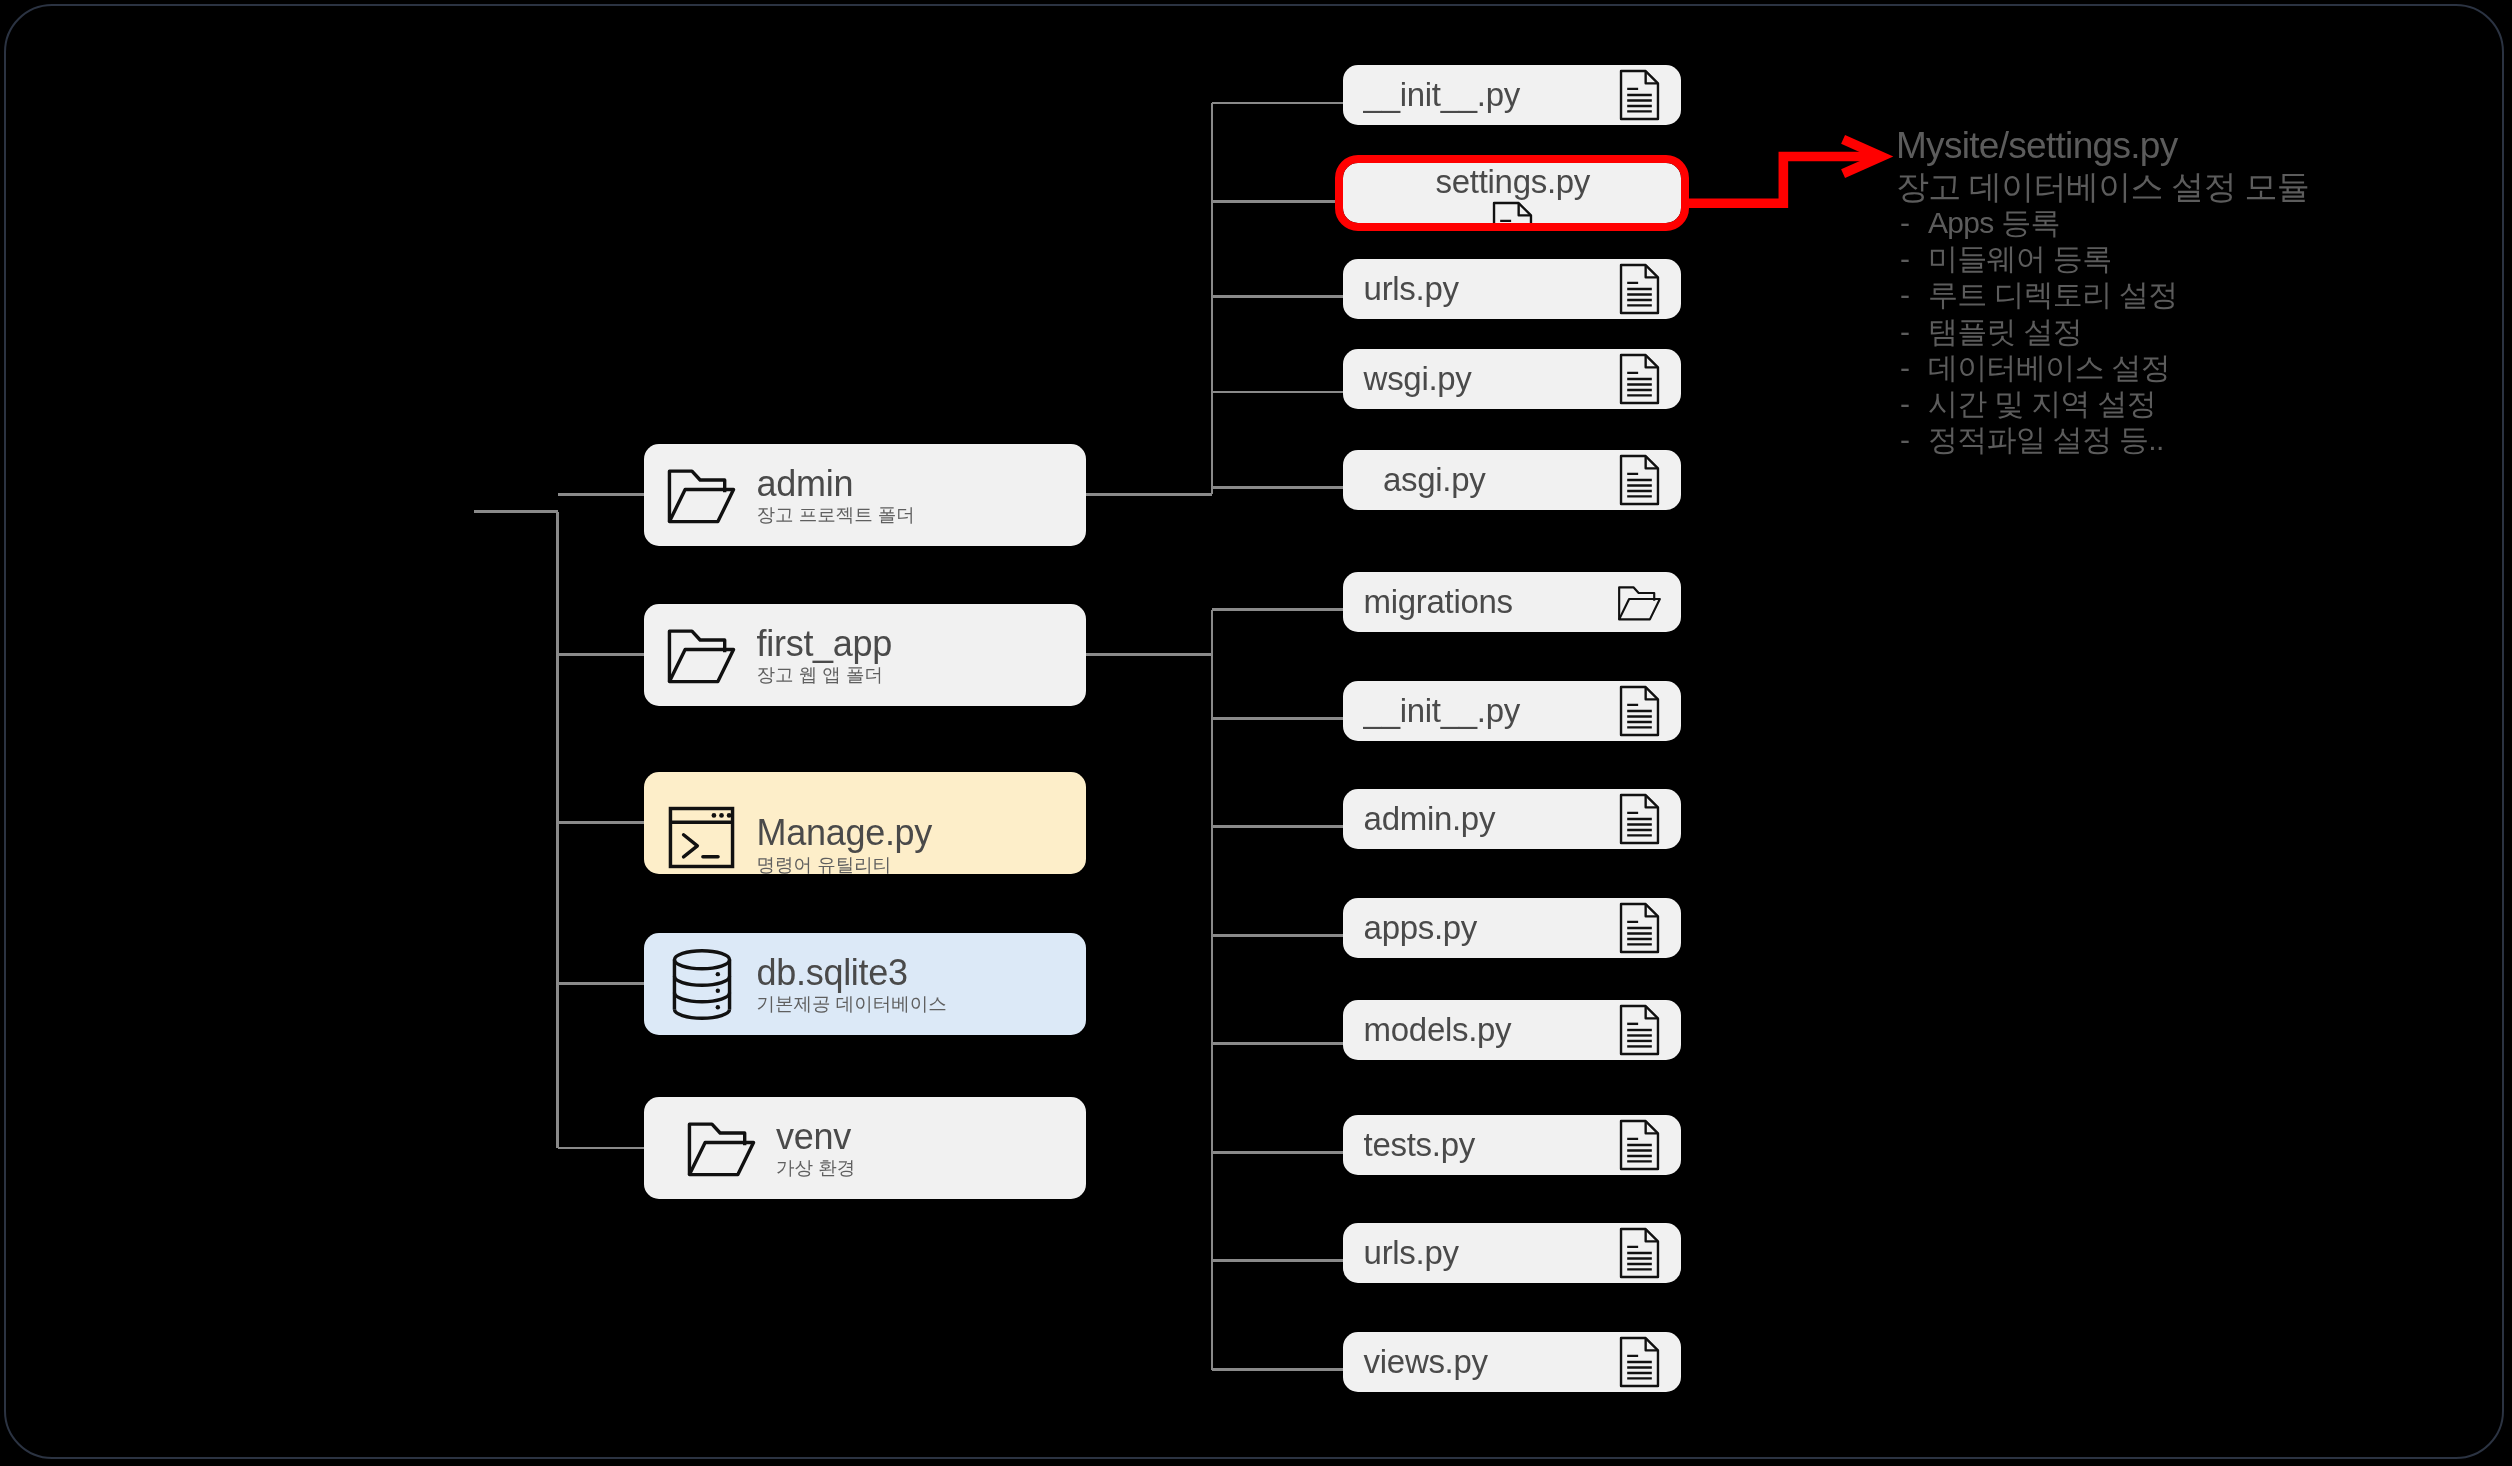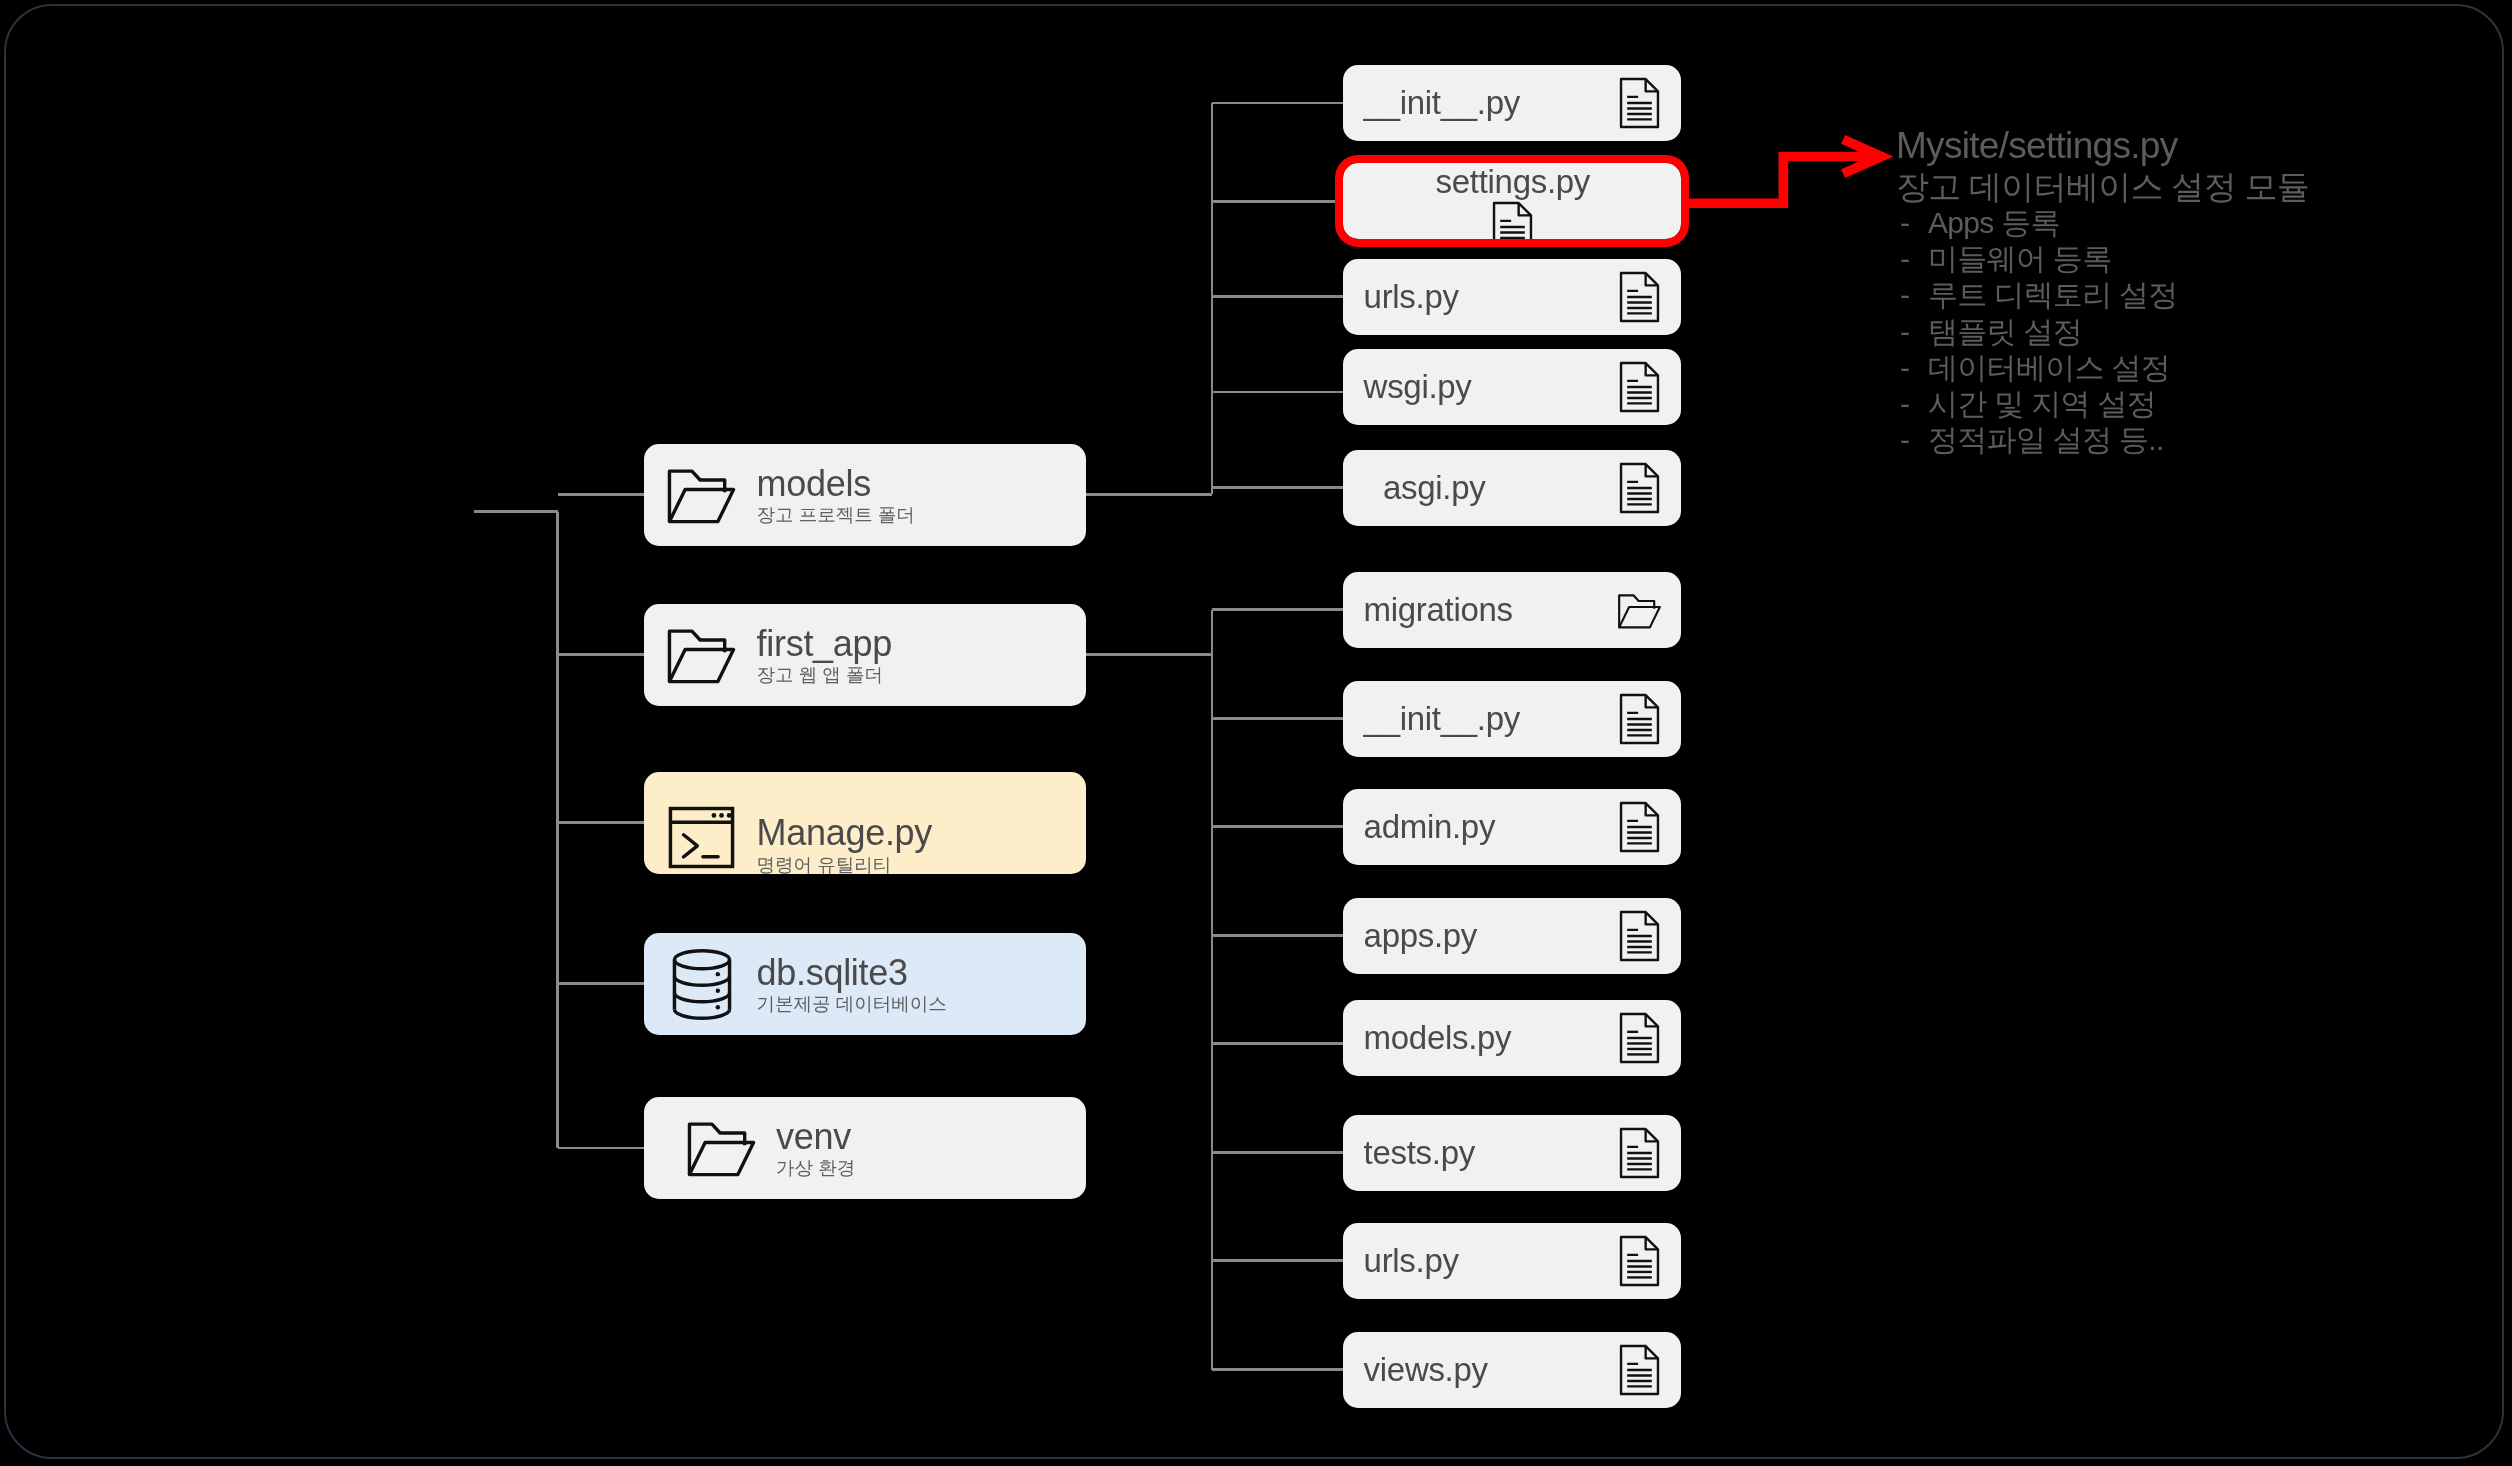--- a/index.html
+++ b/index.html
@@ -75,21 +75,21 @@
   }
   .card.left-card .sub{
     font-size:18.5px;
     color:#5f5f5f;
   }
 
   
   .card.right-card{
     left:1343px;
     width:338px;
-    height:76px;
+    height:60px;
     padding:0 19px 0 20.6px;
     justify-content:space-between;
   }
   .card.right-card .name{
     font-size:33px;
     color:#4a4a4a;
     letter-spacing:-0.3px;
     white-space:nowrap;
   }
   .card.right-card .ic{
@@ -188,21 +188,21 @@
   </svg>
 
   <div class="card left-card" style="top:444px;">
     <span class="ic">
       <svg width="71" height="60" viewBox="0 0 104 88" fill="none" stroke="#111" stroke-width="5" stroke-linejoin="round">
         <path d="M5 83 V9 H38 L50 22 H86 V40"></path>
         <path d="M5 83 L28 36 H99 L76 83 Z"></path>
       </svg>
     </span>
     <span class="txt">
-      <span class="title">models</span>
+      <span class="title">admin</span>
       <span class="sub">장고 프로젝트 폴더</span>
     </span>
   </div>
 
   <div class="card left-card" style="top:604px;">
     <span class="ic">
       <svg width="71" height="60" viewBox="0 0 104 88" fill="none" stroke="#111" stroke-width="5" stroke-linejoin="round">
         <path d="M5 83 V9 H38 L50 22 H86 V40"></path>
         <path d="M5 83 L28 36 H99 L76 83 Z"></path>
       </svg>

